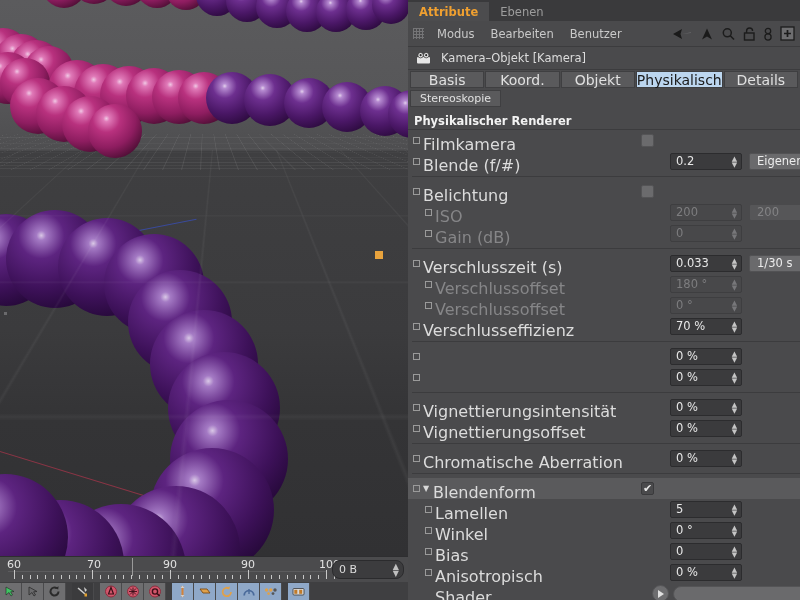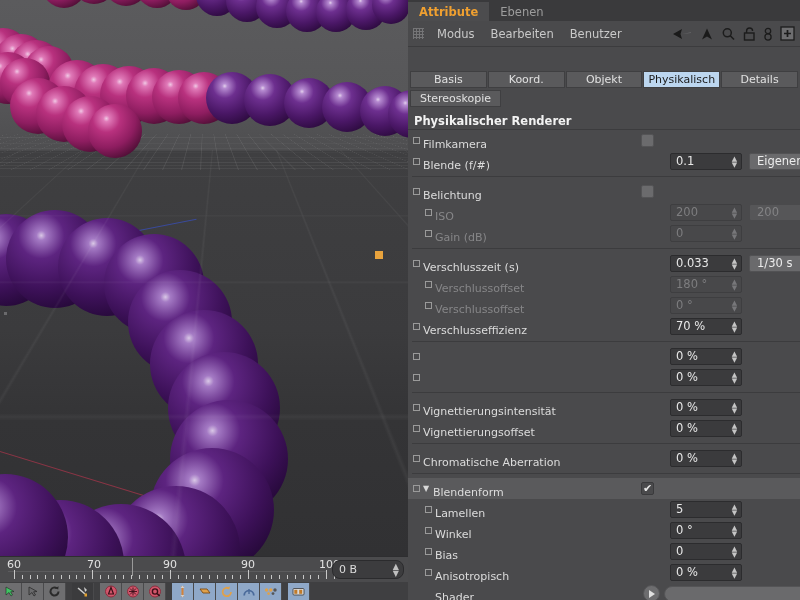--- a/index.html
+++ b/index.html
@@ -170,21 +170,21 @@
   #obj-title { color: #dcdcdc; font-size: 11.5px; margin-left: 8px; }
 
   #obj-tabs {
     position: absolute; left: 0; top: 70px; width: 392px; height: 40px;
     background: #4a4a4c;
   }
   #obj-tabs .row { display: flex; gap: 1px; padding: 1px 2px 0 2px; }
   .otab {
     height: 17px; flex: 1;
     display: flex; align-items: center; justify-content: center;
-    background: #5a5a5c; color: #e0e0e0; font-size: 11px;
+    background: #5a5a5c; color: #e0e0e0; font-size: 14px;
     border: 1px solid #3f3f41;
   }
   .otab.active { background: #bcd6ef; color: #1a1a1a; }
   #obj-tabs .row2 { display: flex; padding: 2px 2px 0 2px; }
   .otab2 {
     height: 17px; padding: 0 9px;
     display: flex; align-items: center; justify-content: center;
     background: #5a5a5c; color: #e0e0e0; font-size: 11px;
     border: 1px solid #3f3f41;
   }
@@ -204,21 +204,21 @@
   .trackdot {
     width: 7px; height: 7px; margin-left: 5px; margin-right: 3px;
     border: 1px solid #9a9a9a; background: transparent; flex: 0 0 auto;
   }
   .trackdot.hidden { visibility: hidden; }
   .twisty {
     width: 9px; margin-right: 1px; flex: 0 0 auto;
     color: #d8d8d8; font-size: 8px; line-height: 8px;
   }
   .plabel {
-    color: #dcdcdc; font-size: 11px; white-space: nowrap; flex: 0 0 auto;
+    color: #dcdcdc; font-size: 16px; white-space: nowrap; flex: 0 0 auto;
     padding-right: 3px;
     margin-top: 7px;
   }
   .plabel.dim { color: #868688; }
   .pdots {
     flex: 1 1 auto; height: 11px; margin: 0 3px;
     background-image: radial-gradient(circle, #8a8a8c 0.8px, transparent 0.9px);
     background-size: 5px 11px;
     background-position: 0 7px;
     background-repeat: repeat-x;
@@ -549,20 +549,32 @@
         </span>
         <span class="micon">
           <svg width="15" height="15" viewBox="0 0 15 15">
               <rect x="1" y="1" width="13" height="13" fill="#6e6e70" stroke="#1c1c1c" stroke-width="1.3"></rect>
               <path d="M7.5 4 V11 M4 7.5 H11" stroke="#1c1c1c" stroke-width="1.7"></path>
             </svg>
         </span>
       </div>
     </div>
 
+    <div id="obj-header">
+      <span style="margin-left:8px;display:flex;">
+        <svg width="17" height="13" viewBox="0 0 17 13">
+            <rect x="1" y="5" width="13" height="6.5" rx="1" fill="#e6e6e6"></rect>
+            <circle cx="4.6" cy="3.2" r="2.7" fill="#e6e6e6" stroke="#2a2a2a" stroke-width=".7"></circle>
+            <circle cx="10.2" cy="3.2" r="2.7" fill="#e6e6e6" stroke="#2a2a2a" stroke-width=".7"></circle>
+            <circle cx="4.6" cy="3.2" r="1.1" fill="#2a2a2a"></circle>
+            <circle cx="10.2" cy="3.2" r="1.1" fill="#2a2a2a"></circle>
+          </svg>
+      </span>
+      <span id="obj-title">Kamera–Objekt [Kamera]</span>
+    </div>
 
     <div id="obj-tabs">
       <div class="row" id="otabs-row1">
           <div class="otab">Basis</div>
           <div class="otab">Koord.</div>
           <div class="otab">Objekt</div>
           <div class="otab active">Physikalisch</div>
           <div class="otab">Details</div>
         </div>
       <div class="row2" id="otabs-row2">
@@ -577,21 +589,21 @@
             <div class="trackdot"></div>
             <span class="plabel">Filmkamera</span>
             <span class="pdots"></span>
             <div class="cbox"></div>
             <span style="flex: 0 0 178px;"></span>
           </div>
           <div class="prow">
             <div class="trackdot"></div>
             <span class="plabel">Blende (f/#)</span>
             <span class="pdots"></span>
-            <div class="numfield"><span>0.1</span><span class="spin">▲<br>▼</span></div>
+            <div class="numfield"><span>0.2</span><span class="spin">▲<br>▼</span></div>
             <div class="combo"><span>Eigener</span><span class="caret"></span></div>
           </div>
           <div class="sep"></div>
           <div class="prow">
             <div class="trackdot"></div>
             <span class="plabel">Belichtung</span>
             <span class="pdots"></span>
             <div class="cbox"></div>
             <span style="flex: 0 0 178px;"></span>
           </div>

